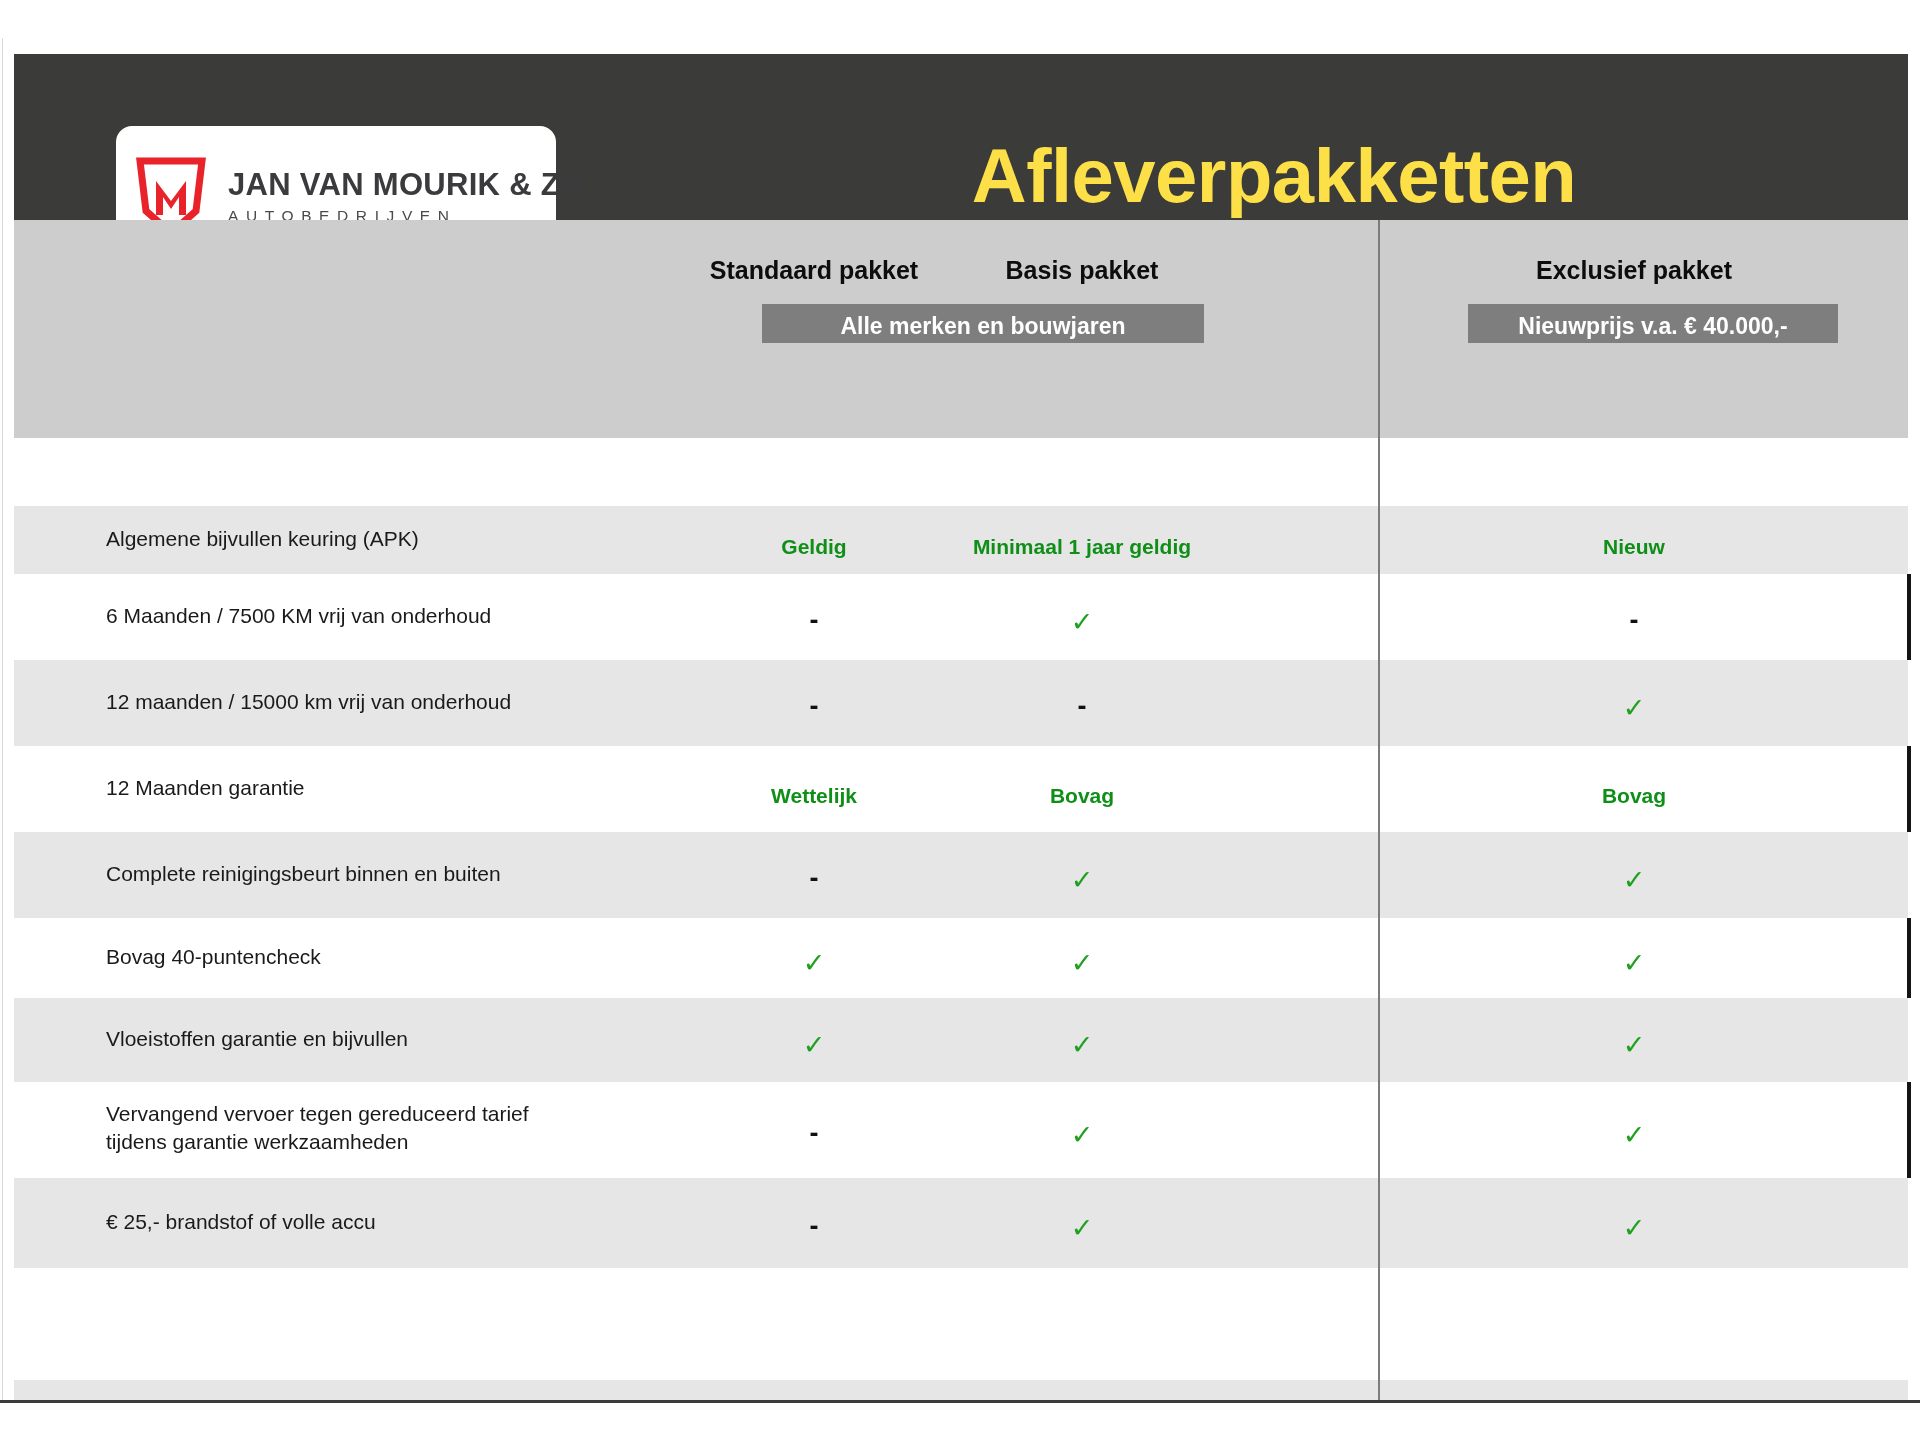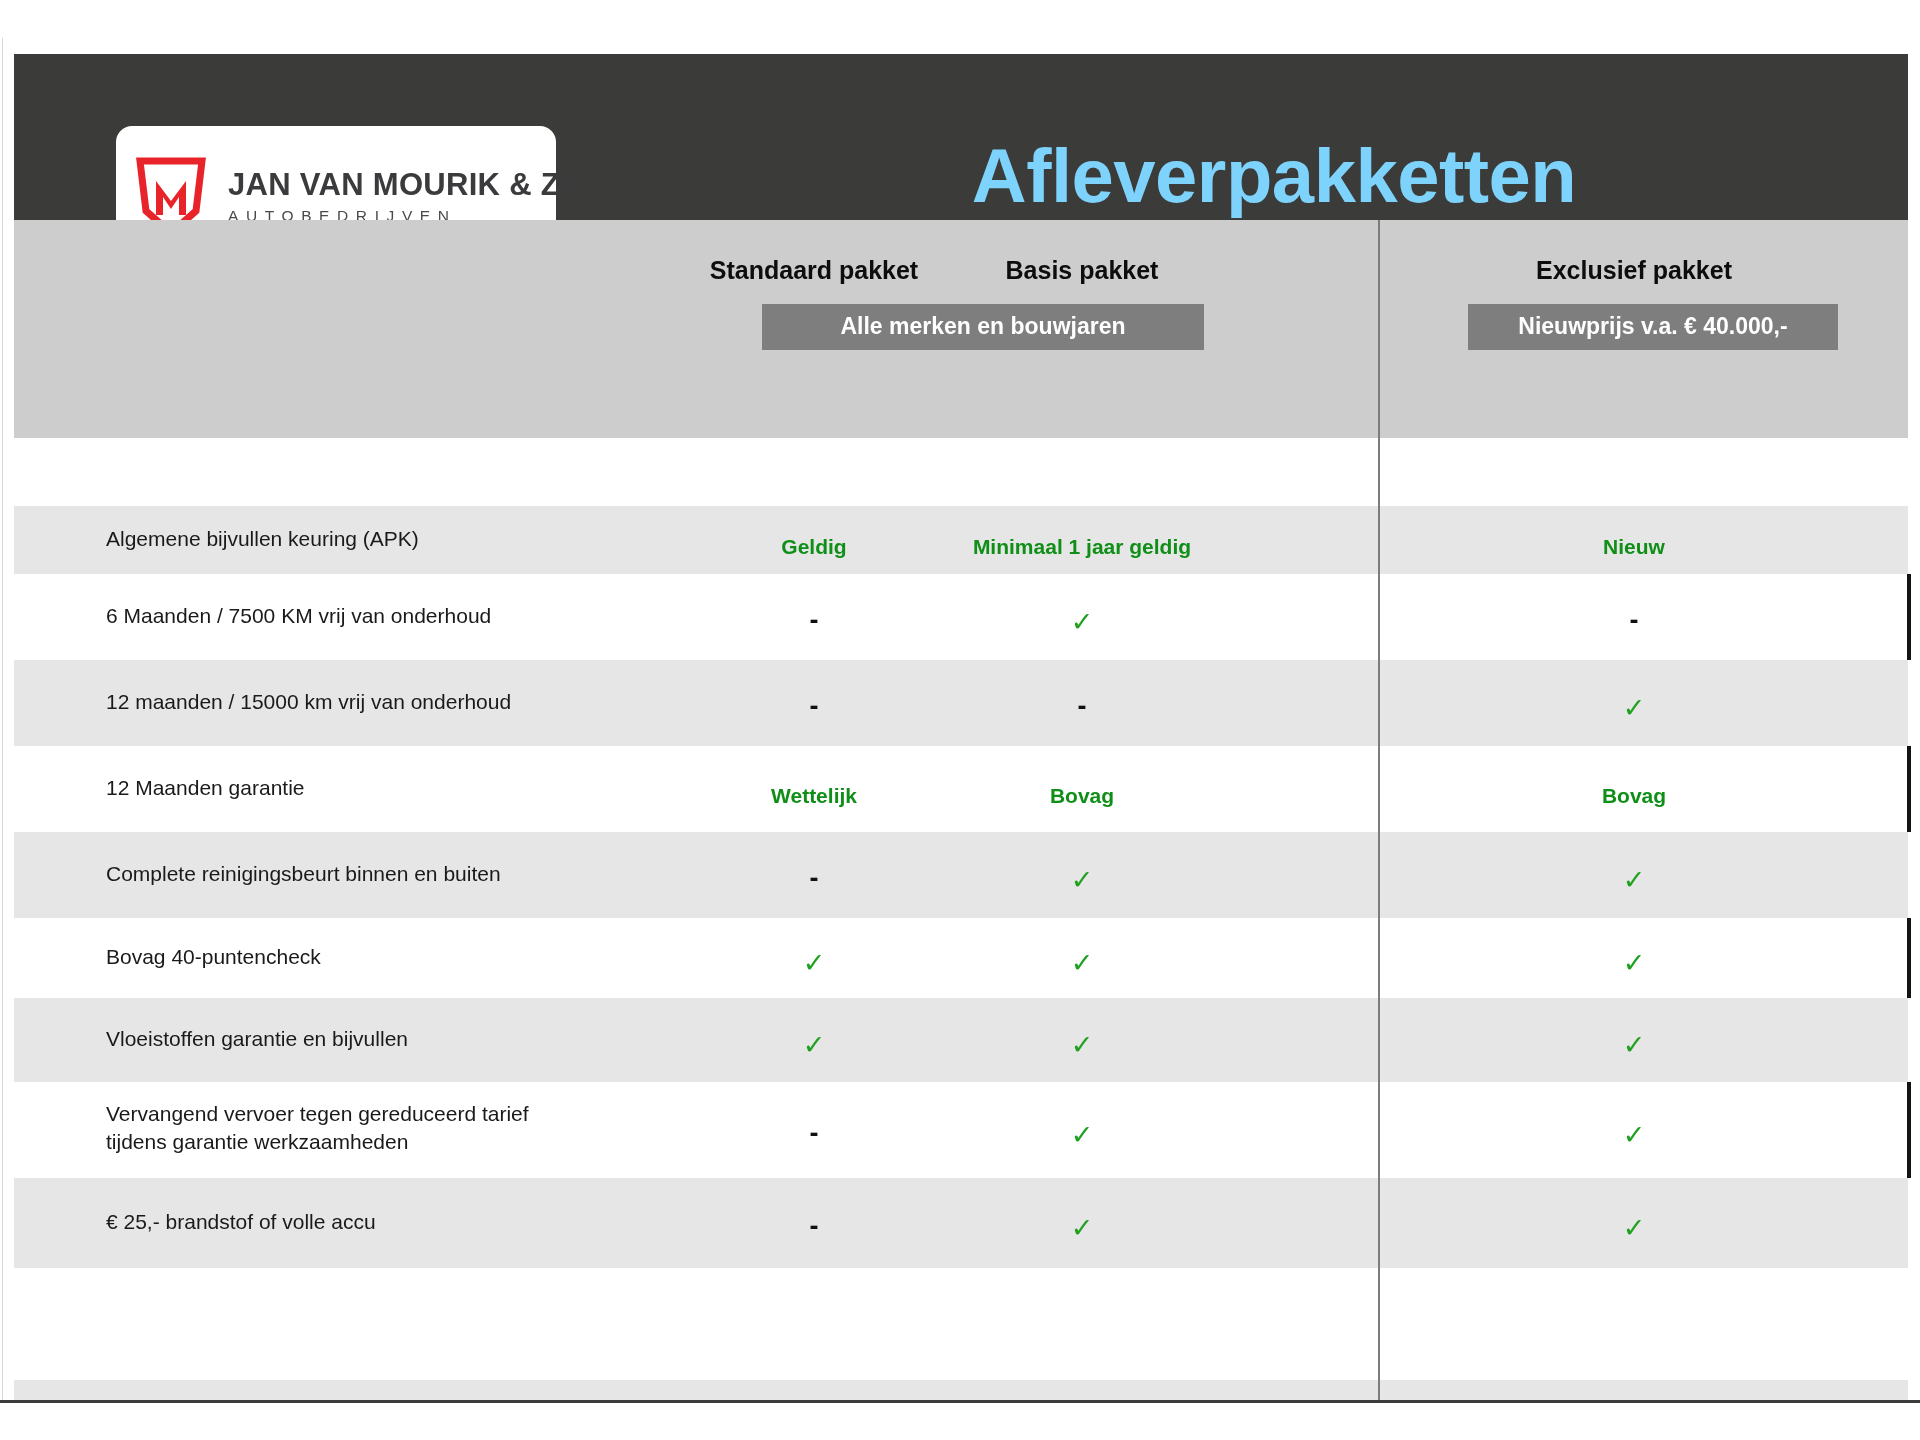--- a/index.html
+++ b/index.html
@@ -89,21 +89,21 @@
   }
 
   #page-title {
     position: absolute;
     left: 760px;
     top: 78px;
     width: 1000px;
     text-align: center;
     font-size: 76px;
     font-weight: bold;
-    color: #7dd3fc;
+    color: #fde047;
     letter-spacing: -0.5px;
     white-space: nowrap;
   }
 
   
   #table-area {
     position: absolute;
     left: 14px;
     top: 220px;
     width: 1894px;
@@ -154,21 +154,21 @@
   #head-exclusief { left: 1420px; width: 400px; }
 
   .badge {
     position: absolute;
     background: #7e7e7e;
     color: #ffffff;
     font-size: 23px;
     font-weight: bold;
     text-align: center;
     white-space: nowrap;
-    padding: 9px 0 10px 0;
+    padding: 9px 0 3px 0;
     box-sizing: border-box;
   }
   #badge-merken   { left: 748px; top: 84px; width: 442px; }
   #badge-nieuwprijs { left: 1454px; top: 84px; width: 370px; }
 
   #price-row {
     position: absolute;
     left: 0;
     top: 188px;
     width: 1894px;

